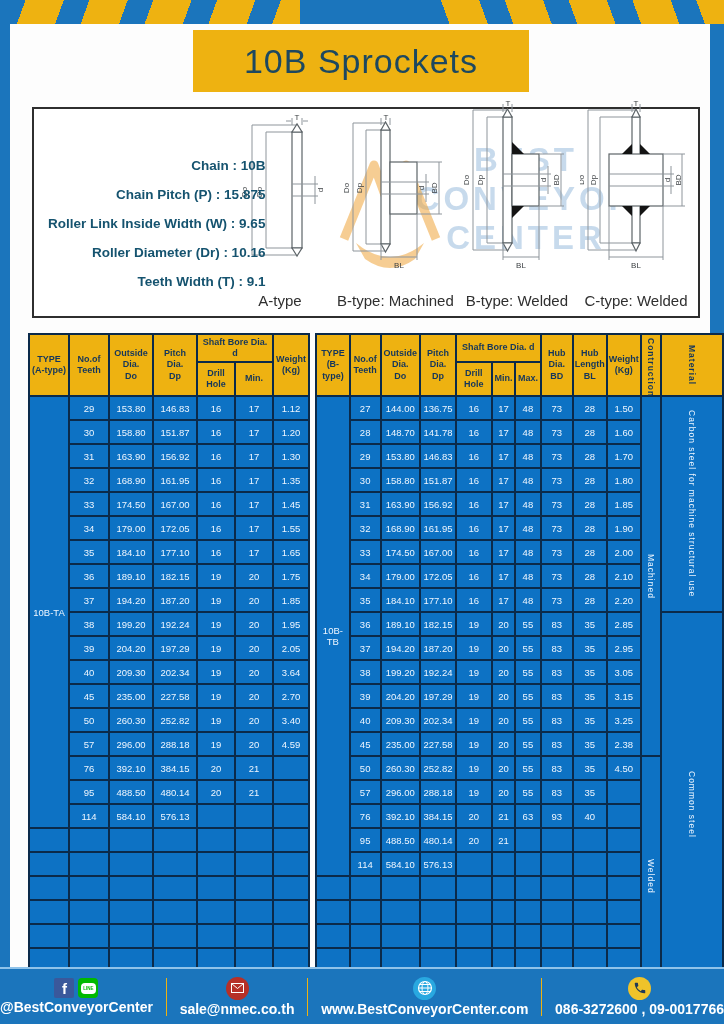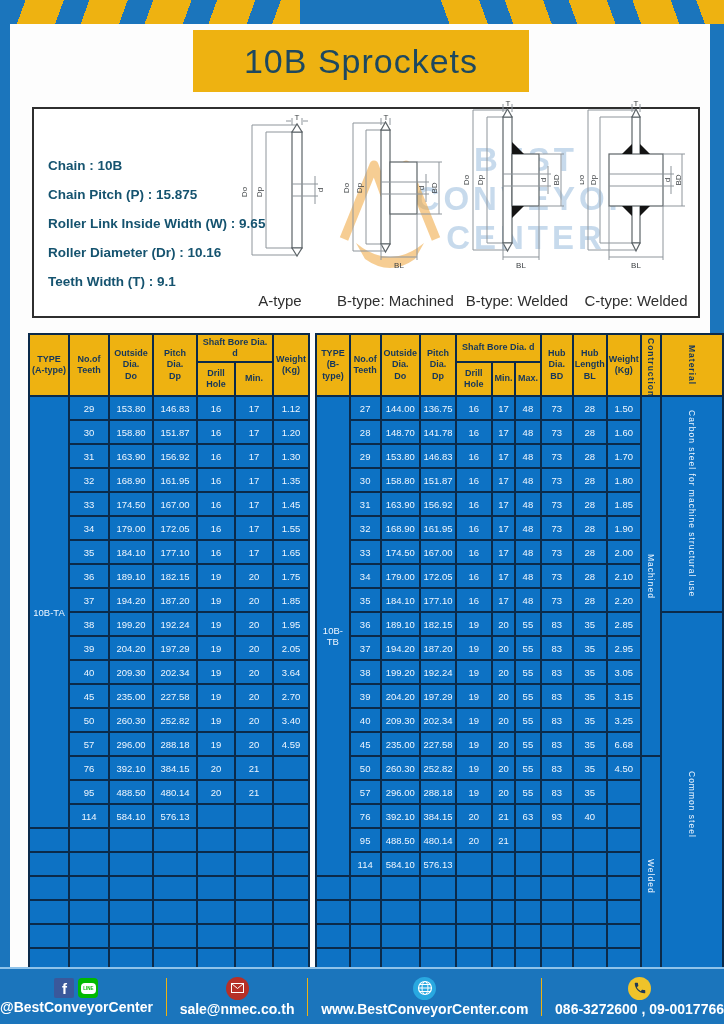--- a/index.html
+++ b/index.html
@@ -16,21 +16,21 @@
 
   
   .title-banner{position:absolute;left:193px;top:30px;width:336px;height:62px;background:#eeb211;
     display:flex;align-items:center;justify-content:center;}
   .title-banner span{font-size:34px;font-weight:normal;color:#1d4860;letter-spacing:1px;}
 
   
   .spec-box{position:absolute;left:32px;top:107px;width:668px;height:211px;background:#fff;
     border:2px solid #2e2e2e;box-sizing:border-box;}
   .spec-lines{position:absolute;left:14px;top:42px;z-index:2;}
-  .spec-lines div{font-size:13.5px;font-weight:bold;color:#15536f;line-height:2.15;white-space:nowrap;}
+  .spec-lines div{font-size:13.5px;font-weight:bold;color:#15536f;line-height:2.15;white-space:nowrap;text-align:right;}
   .watermark{position:absolute;left:352px;top:32px;width:280px;text-align:center;z-index:0;
     font-weight:bold;font-size:33px;line-height:1.18;letter-spacing:4px;color:rgba(122,168,210,0.42);}
   .logo-mark{position:absolute;left:296px;top:38px;z-index:0;opacity:.55;}
   .diagrams{position:absolute;right:6px;top:8px;width:462px;height:192px;z-index:1;
     display:flex;justify-content:space-between;align-items:flex-end;}
   .fig{text-align:center;}
   .fig .caption{font-size:15px;color:#2f2f2f;margin-top:18px;white-space:nowrap;}
   .draw line{stroke:#8e959b;stroke-width:1;}
   .draw text{fill:#3c4043;font-size:8px;font-family:"Liberation Sans",sans-serif;}
   .plate{fill:#ffffff;stroke:#5d6468;stroke-width:1.2;}
@@ -694,21 +694,21 @@
         </tr>
         <tr>
           <td>45</td>
           <td>235.00</td>
           <td>227.58</td>
           <td>19</td>
           <td>20</td>
           <td>55</td>
           <td>83</td>
           <td>35</td>
-          <td>6.68</td>
+          <td>2.38</td>
         </tr>
         <tr>
           <td>50</td>
           <td>260.30</td>
           <td>252.82</td>
           <td>19</td>
           <td>20</td>
           <td>55</td>
           <td>83</td>
           <td>35</td>

